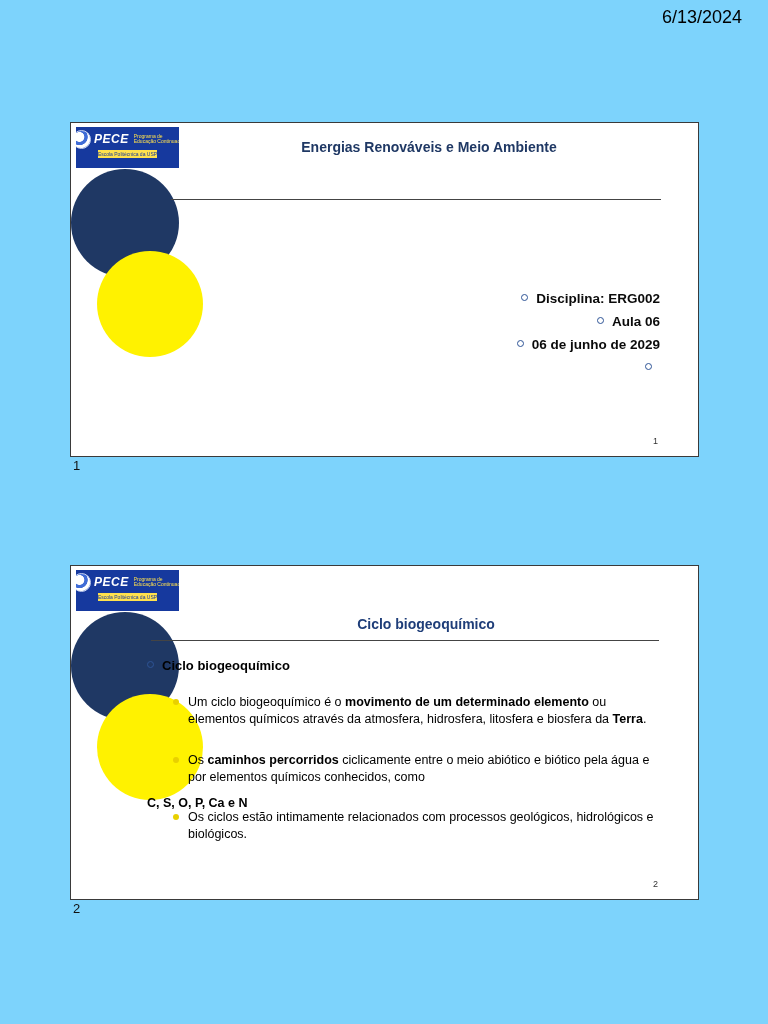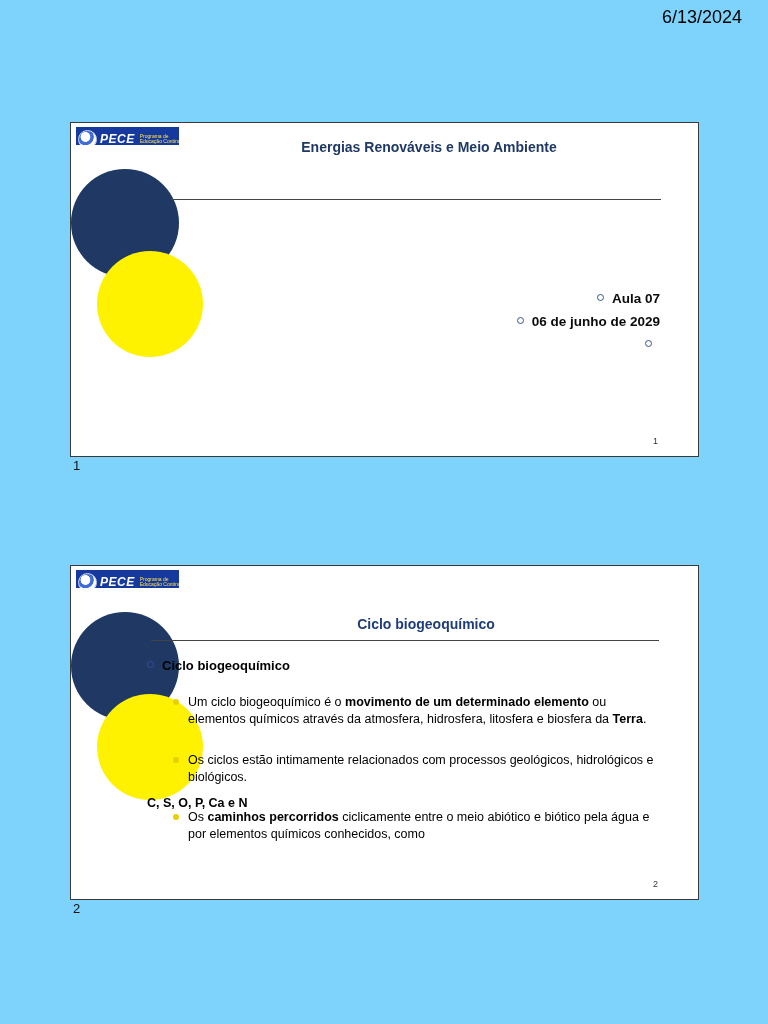--- a/index.html
+++ b/index.html
@@ -9,22 +9,22 @@
 
   .slide{position:absolute;left:70px;width:627px;height:333px;background:#fff;
          border:1px solid #3a3a3a;overflow:hidden;}
   .slide-1{top:122px;}
   .slide-2{top:565px;}
   .outside-label{position:absolute;left:73px;font-size:13px;color:#111;}
   .label-1{top:458px;}
   .label-2{top:901px;}
 
   
-  .logo{position:absolute;left:5px;top:4px;width:103px;height:18px;background:#16399E;
-        display:flex;flex-direction:row;overflow:hidden;}
+  .logo{position:absolute;left:5px;top:4px;width:103px;height:41px;background:#16399E;
+        display:flex;flex-direction:column;overflow:hidden;align-items:center;}
   .logo-top{display:flex;align-items:center;gap:3px;height:22px;padding:1px 2px 0 2px;}
   .logo-globe{width:17px;height:17px;border-radius:50%;flex:0 0 17px;
         background:radial-gradient(circle at 38% 35%, #ffffff 0 30%, #3f6cd6 34% 52%, #ffffff 56% 72%, #9db4e8 76%);
         border:1px solid #c9d4f2;}
   .logo-acronym{color:#ffffff;font-weight:bold;font-style:italic;font-size:12px;letter-spacing:.5px;}
   .logo-lines{display:flex;flex-direction:column;line-height:1.1;margin-left:2px;}
   .logo-line{color:#FFE14D;font-size:5px;white-space:nowrap;}
   .logo-strip{background:#FFE14D;height:8px;display:flex;align-items:center;justify-content:center;}
   .logo-strip span{color:#16399E;font-size:5px;white-space:nowrap;}
 
@@ -80,21 +80,24 @@
     </div>
 
     <div class="circle-navy"></div>
     <div class="circle-yellow"></div>
 
     <div class="s1-title">Energias Renováveis e Meio Ambiente</div>
     <div class="s1-rule"></div>
 
     <div class="s1-bullets">
       <div class="row">
-        <span class="ob"></span><span>Aula 07</span>
+        <span class="ob"></span><span>Disciplina: ERG002</span>
+      </div>
+      <div class="row">
+        <span class="ob"></span><span>Aula 06</span>
       </div>
       <div class="row">
         <span class="ob"></span><span>06 de junho de 2029</span>
       </div>
       <div class="row">
         <span class="ob"></span>
       </div>
     </div>
 
     <div class="pagenum">1</div>
@@ -126,25 +129,25 @@
       <span class="ob"></span><span>Ciclo biogeoquímico</span>
     </div>
 
     <div class="s2-bullets">
       <div class="sb">
         <span class="dot"></span>
         <span>Um ciclo biogeoquímico é o <b>movimento de um determinado elemento</b> ou elementos químicos através da atmosfera, hidrosfera, litosfera e biosfera da <b>Terra</b>.</span>
       </div>
       <div class="sb">
         <span class="dot"></span>
-        <span>Os ciclos estão intimamente relacionados com processos geológicos, hidrológicos e biológicos.</span>
+        <span>Os <b>caminhos percorridos</b> ciclicamente entre o meio abiótico e biótico pela água e por elementos químicos conhecidos, como</span>
       </div>
       <div class="sb">
         <span class="dot"></span>
-        <span>Os <b>caminhos percorridos</b> ciclicamente entre o meio abiótico e biótico pela água e por elementos químicos conhecidos, como</span>
+        <span>Os ciclos estão intimamente relacionados com processos geológicos, hidrológicos e biológicos.</span>
       </div>
     </div>
 
     <div class="s2-elements">C, S, O, P, Ca e N</div>
 
     <div class="pagenum">2</div>
   </div>
   <div class="outside-label label-2">2</div>
 
 </div>

